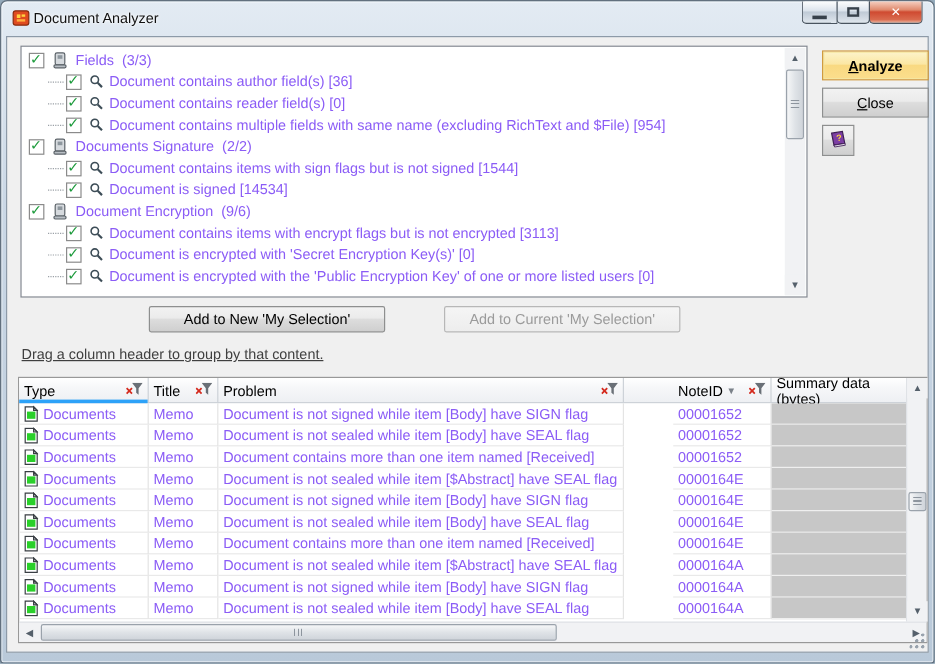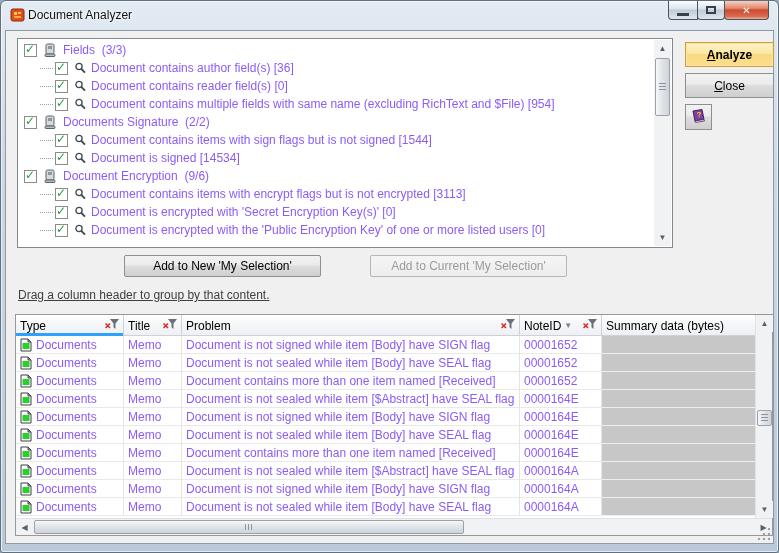--- a/index.html
+++ b/index.html
@@ -61,21 +61,21 @@
   .hint{position:absolute;left:12px;top:257px;font-size:12px;color:#3f3f3f;text-decoration:underline;}
   
   .grid{position:absolute;left:9px;top:283px;width:758px;height:222px;background:#fff;border:1px solid #989898;}
   .g-header{position:absolute;left:0;top:0;right:17px;height:21px;display:flex;
     background:linear-gradient(180deg,#ffffff 0%,#f6f7f9 40%,#eef0f3 100%);border-bottom:1px solid #cdd2d8;}
   .h-cell{position:relative;display:flex;align-items:center;height:21px;padding:0 4px;font-size:12px;color:#000;
     border-right:1px solid #cdd2d8;}
   .h-cell .sp{flex:1;}
   .h-underline::after{content:"";position:absolute;left:0;right:0;bottom:0;height:3px;background:#2da2f8;}
   .sort-arrow{color:#7b828a;font-size:8px;margin:0 3px;}
-  .c-type{width:108px;} .c-title{width:58px;} .c-problem{width:338px;} .c-noteid{width:82px;} .c-summary{flex:1;border-right:none;}
+  .c-type{width:108px;} .c-title{width:58px;} .c-problem{width:338px;} .c-noteid{width:82px;margin-left:41px;} .c-summary{flex:1;border-right:none;}
   .g-body{position:absolute;left:0;top:21px;right:17px;bottom:17px;overflow:hidden;}
   .g-row{display:flex;height:18px;font-size:12px;color:#8b5cf6;}
   .g-cell{display:flex;align-items:center;height:18px;padding:0 4px;border-right:1px solid #e4e4e4;border-bottom:1px solid #e9e9e9;
     white-space:nowrap;overflow:hidden;}
   .g-cell.sum{background:#c7c7c7;border-bottom:1px solid #efefef;border-right:none;}
   .micon{margin-right:4px;}
   
   .grid .vscroll{top:0;right:0;bottom:17px;border-left:1px solid #dfe2e6;}
   .hscroll{position:absolute;left:0;right:0;bottom:0;height:17px;background:#f1f2f4;border-top:1px solid #dfe2e6;}
   .sb-left{position:absolute;left:0;top:0;width:17px;height:17px;display:flex;align-items:center;justify-content:center;color:#55606b;font-size:8px;}

